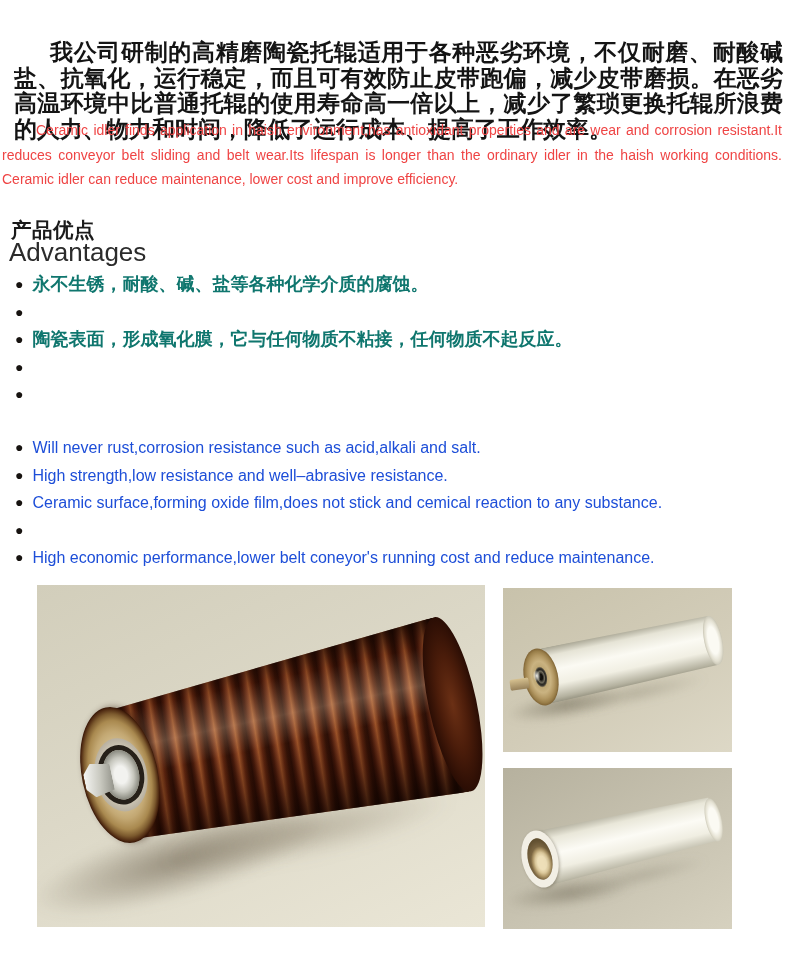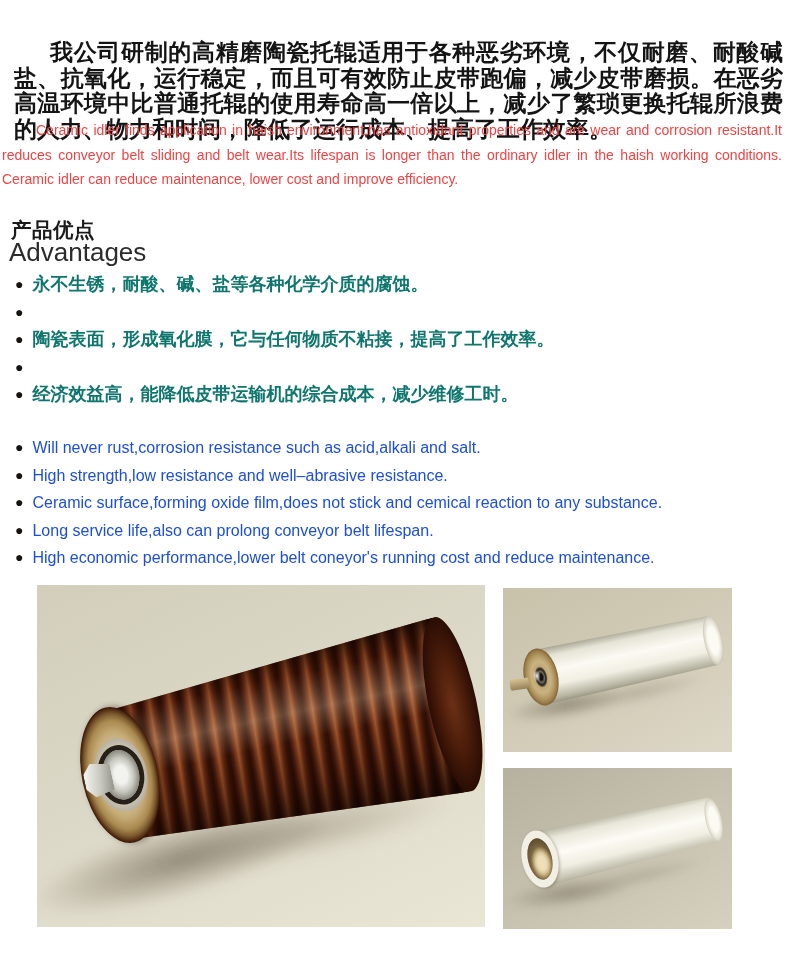--- a/index.html
+++ b/index.html
@@ -127,47 +127,45 @@
 <ul class="blist blist-zh">
   <li>
     <span class="dot">●</span>
     <span class="bt-zh">永不生锈，耐酸、碱、盐等各种化学介质的腐蚀。</span>
   </li>
   <li>
     <span class="dot">●</span>
   </li>
   <li>
     <span class="dot">●</span>
-    <span class="bt-zh">陶瓷表面，形成氧化膜，它与任何物质不粘接，提高了工作效率。</span>
-  </li>
-  <li>
-    <span class="dot">●</span>
-  </li>
-  <li>
-    <span class="dot">●</span>
-    <span class="bt-zh">经济效益高，能降低皮带运输机的综合成本，减少维修工时。</span>
+    <span class="bt-zh">陶瓷表面，形成氧化膜，它与任何物质不粘接，任何物质不起反应。</span>
+  </li>
+  <li>
+    <span class="dot">●</span>
+  </li>
+  <li>
+    <span class="dot">●</span>
   </li>
 </ul>
 
 <ul class="blist blist-en">
   <li>
     <span class="dot">●</span>
     <span class="bt-en">Will never rust,corrosion resistance such as acid,alkali and salt.</span>
   </li>
   <li>
     <span class="dot">●</span>
     <span class="bt-en">High strength,low resistance and well–abrasive resistance.</span>
   </li>
   <li>
     <span class="dot">●</span>
     <span class="bt-en">Ceramic surface,forming oxide film,does not stick and cemical reaction to any substance.</span>
   </li>
   <li>
     <span class="dot">●</span>
-    <span class="bt-en">Long service life,also can prolong conveyor belt lifespan.</span>
   </li>
   <li>
     <span class="dot">●</span>
     <span class="bt-en">High economic performance,lower belt coneyor's running cost and reduce maintenance.</span>
   </li>
 </ul>
 
 <div class="photo" id="photo-left" role="img" aria-label="Brown ribbed high-precision ceramic idler roller with tan end cap and hex bolt hub">
   <div class="sh lp-sh1"></div>
   <div class="sh lp-sh2"></div>

